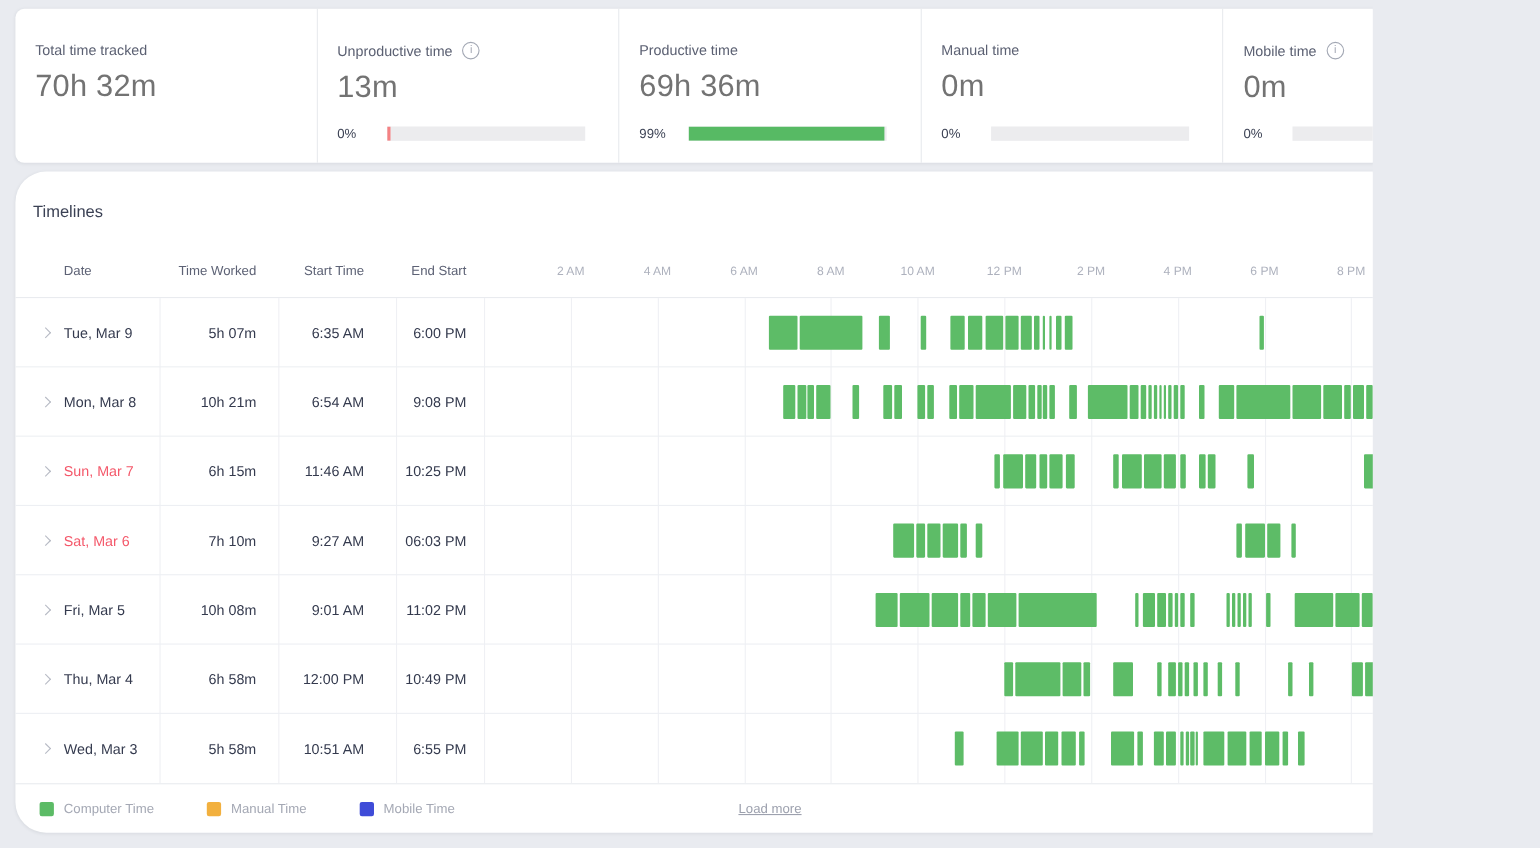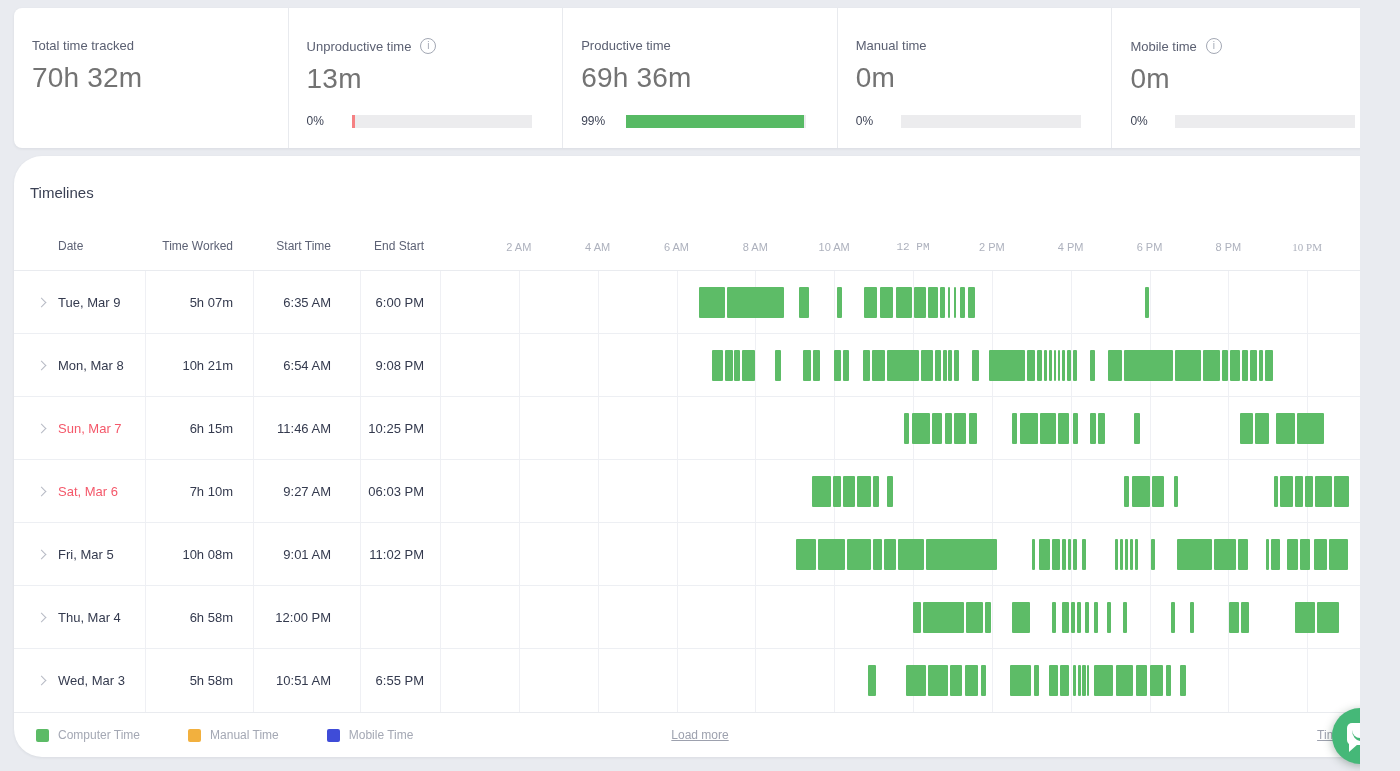--- a/index.html
+++ b/index.html
@@ -1,18 +1,18 @@
 <!DOCTYPE html>
 <html style="--bar_green: #5dbc67; --progress_green: #57ba64; --tick_red: #f58183; --weekend_red: #f4586a; --chat_green: #45b878; --badge_red: #e6293f;"><head>
 <meta charset="utf-8">
 <style>
   * { margin:0; padding:0; box-sizing:border-box; }
   html,body { background:#e9ebf0; }
   .page {
-    position:relative; width:1360px; height:771px; overflow:hidden;
+    position:relative; width:1248px; height:771px; overflow:hidden;
     background:#e9ebf0; font-family:"Liberation Sans", sans-serif; color:#343a4e;
   }
   .card { background:#fff; border-radius:8px; box-shadow:0 1px 3px rgba(40,50,70,.08); }
 
   
   .stats-card { position:absolute; left:14px; top:8px; width:1372px; height:140px; display:flex; }
   .stat { flex:1 1 0; padding:30px 24px 0 18px; border-right:1px solid #e8eaee; position:relative; }
   .stat:last-child { border-right:none; }
   .stat-label-row { display:flex; align-items:center; gap:9px; }
   .stat-label { font-size:13px; color:#5b6072; }
@@ -155,21 +155,21 @@
       <span class="hcell h-date">Date</span>
       <span class="hcell h-worked">Time Worked</span>
       <span class="hcell h-start">Start Time</span>
       <span class="hcell h-end">End Start</span>
       <div class="hours-scale">
           <span class="hour-label" style="left: 8.33333%;">2 AM</span>
           <span class="hour-label" style="left: 16.6667%;">4 AM</span>
           <span class="hour-label" style="left: 25%;">6 AM</span>
           <span class="hour-label" style="left: 33.3333%;">8 AM</span>
           <span class="hour-label" style="left: 41.6667%;">10 AM</span>
-          <span class="hour-label" style="left: 50%; font-family: Liberation Mono, monospace;">12 PM</span>
+          <span class="hour-label" style="left: 50%;">12 PM</span>
           <span class="hour-label" style="left: 58.3333%;">2 PM</span>
           <span class="hour-label" style="left: 66.6667%;">4 PM</span>
           <span class="hour-label" style="left: 75%;">6 PM</span>
           <span class="hour-label" style="left: 83.3333%;">8 PM</span>
           <span class="hour-label" style="left: 91.6667%; font-family: Liberation Serif, serif;">10 PM</span>
         </div>
     </div>
 
     <div class="tl-body">
       <div class="grid-layer">
@@ -356,20 +356,21 @@
             <div class="bar" style="left: 92.4167%; width: 1.33333%;"></div>
             <div class="bar" style="left: 93.9583%; width: 2%;"></div>
           </span>
   </div>
 
   <div class="trow">
     <span class="chev"></span>
     <span class="cell c-date">Thu, Mar 4</span>
     <span class="cell c-worked">6h 58m</span>
     <span class="cell c-start">12:00 PM</span>
+    <span class="cell c-end">10:49 PM</span>
     <span class="c-timeline">
             <div class="bar" style="left: 50%; width: 0.833333%;"></div>
             <div class="bar" style="left: 51.0417%; width: 4.375%;"></div>
             <div class="bar" style="left: 55.625%; width: 1.75%;"></div>
             <div class="bar" style="left: 57.5833%; width: 0.625%;"></div>
             <div class="bar" style="left: 60.4167%; width: 1.95833%;"></div>
             <div class="bar" style="left: 64.6667%; width: 0.458333%;"></div>
             <div class="bar" style="left: 65.7083%; width: 0.833333%;"></div>
             <div class="bar" style="left: 66.75%; width: 0.416667%;"></div>
             <div class="bar" style="left: 67.375%; width: 0.416667%;"></div>

